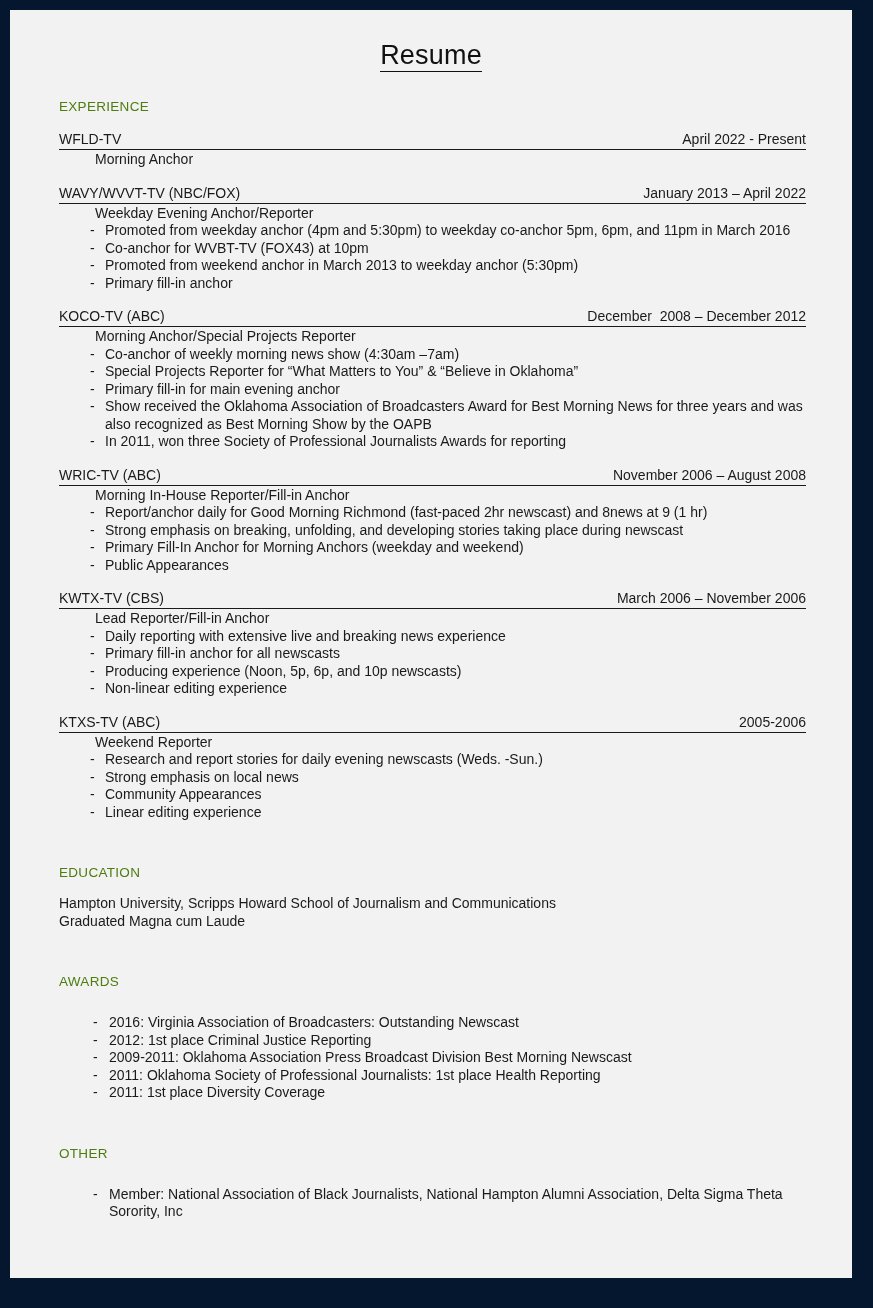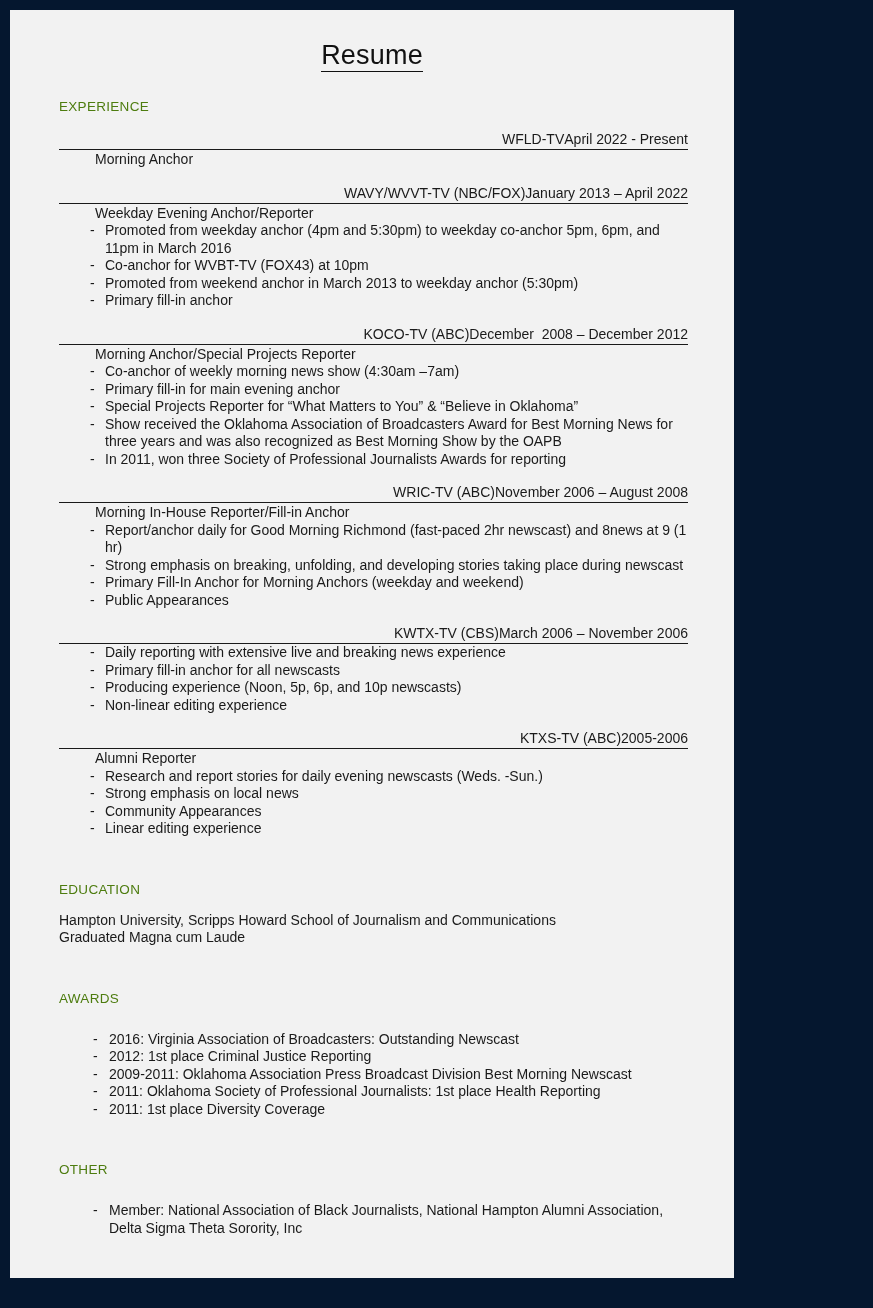--- a/index.html
+++ b/index.html
@@ -10,21 +10,21 @@
     width: 873px;
     height: 1308px;
     background: #05172f;
     font-family: "Liberation Sans", sans-serif;
     overflow: hidden;
   }
   .page-frame {
     position: absolute;
     left: 10px;
     top: 10px;
-    width: 724px;
+    width: 842px;
     height: 1268px;
     background: #f2f2f2;
     box-sizing: border-box;
     overflow: hidden;
   }
   .doc-title {
     text-align: center;
     font-size: 27px;
     font-weight: normal;
     color: #111111;
@@ -47,21 +47,21 @@
     color: #4d7c0f;
     margin: 0;
     line-height: 16px;
   }
   .job {
     margin-top: 16px;
   }
   .job-head {
     display: flex;
     align-items: baseline;
-    justify-content: flex-end;
+    justify-content: space-between;
     border-bottom: 1.2px solid #1a1a1a;
     font-size: 14px;
     line-height: 17px;
     padding-bottom: 1px;
     white-space: pre;
   }
   .job-head .emp { text-align: left; }
   .job-head .dates { text-align: right; }
   .job-role {
     font-size: 14px;
@@ -128,48 +128,49 @@
             <li>Co-anchor for WVBT-TV (FOX43) at 10pm</li>
             <li>Promoted from weekend anchor in March 2013 to weekday anchor (5:30pm)</li>
             <li>Primary fill-in anchor</li>
           </ul>
         </div>
         <div class="job">
           <div class="job-head"><span class="emp">KOCO-TV (ABC)</span><span class="dates">December  2008 – December 2012</span></div>
           <div class="job-role">Morning Anchor/Special Projects Reporter</div>
           <ul class="bullets">
             <li>Co-anchor of weekly morning news show (4:30am –7am)</li>
+            <li>Special Projects Reporter for “What Matters to You” &amp; “Believe in Oklahoma”</li>
             <li>Primary fill-in for main evening anchor</li>
-            <li>Special Projects Reporter for “What Matters to You” &amp; “Believe in Oklahoma”</li>
             <li>Show  received the Oklahoma Association of Broadcasters Award for Best Morning News for three years and was also recognized as Best Morning Show by the OAPB</li>
             <li>In 2011, won three Society of Professional Journalists Awards for reporting</li>
           </ul>
         </div>
         <div class="job">
           <div class="job-head"><span class="emp">WRIC-TV (ABC)</span><span class="dates">November 2006 – August 2008</span></div>
           <div class="job-role">Morning In-House Reporter/Fill-in Anchor</div>
           <ul class="bullets">
             <li>Report/anchor daily for Good Morning Richmond (fast-paced 2hr newscast) and 8news at 9 (1 hr)</li>
             <li>Strong emphasis on breaking, unfolding, and developing stories taking place during newscast</li>
             <li>Primary Fill-In Anchor for Morning Anchors (weekday and weekend)</li>
             <li>Public Appearances</li>
           </ul>
         </div>
         <div class="job">
           <div class="job-head"><span class="emp">KWTX-TV (CBS)</span><span class="dates">March 2006 – November 2006</span></div>
+          <div class="job-role">Lead Reporter/Fill-in Anchor</div>
           <ul class="bullets">
             <li>Daily reporting with extensive live and breaking news experience</li>
             <li>Primary fill-in anchor for all newscasts</li>
             <li>Producing experience (Noon, 5p, 6p, and 10p newscasts)</li>
             <li>Non-linear editing experience</li>
           </ul>
         </div>
         <div class="job">
           <div class="job-head"><span class="emp">KTXS-TV (ABC)</span><span class="dates">2005-2006</span></div>
-          <div class="job-role">Alumni Reporter</div>
+          <div class="job-role">Weekend Reporter</div>
           <ul class="bullets">
             <li>Research and report stories for daily evening newscasts (Weds. -Sun.)</li>
             <li>Strong emphasis on local news</li>
             <li>Community Appearances</li>
             <li>Linear editing experience</li>
           </ul>
         </div>
       </div>
 
     <div class="gap-xl"></div>

